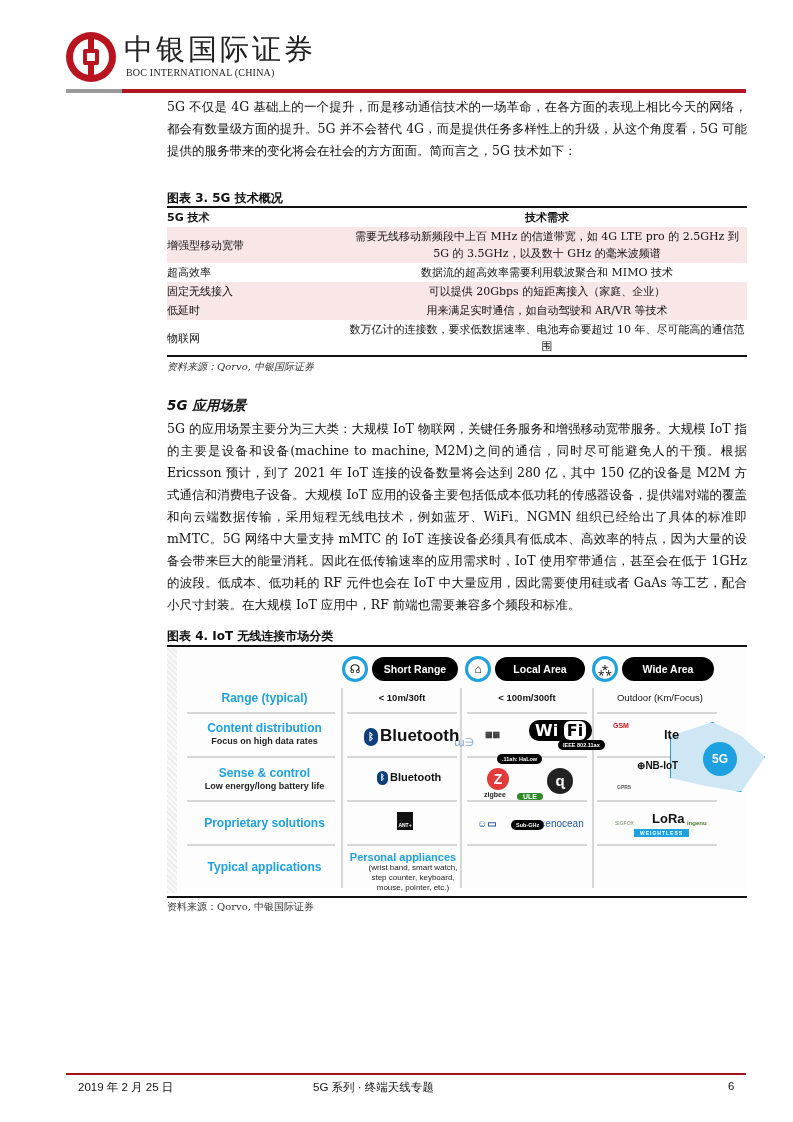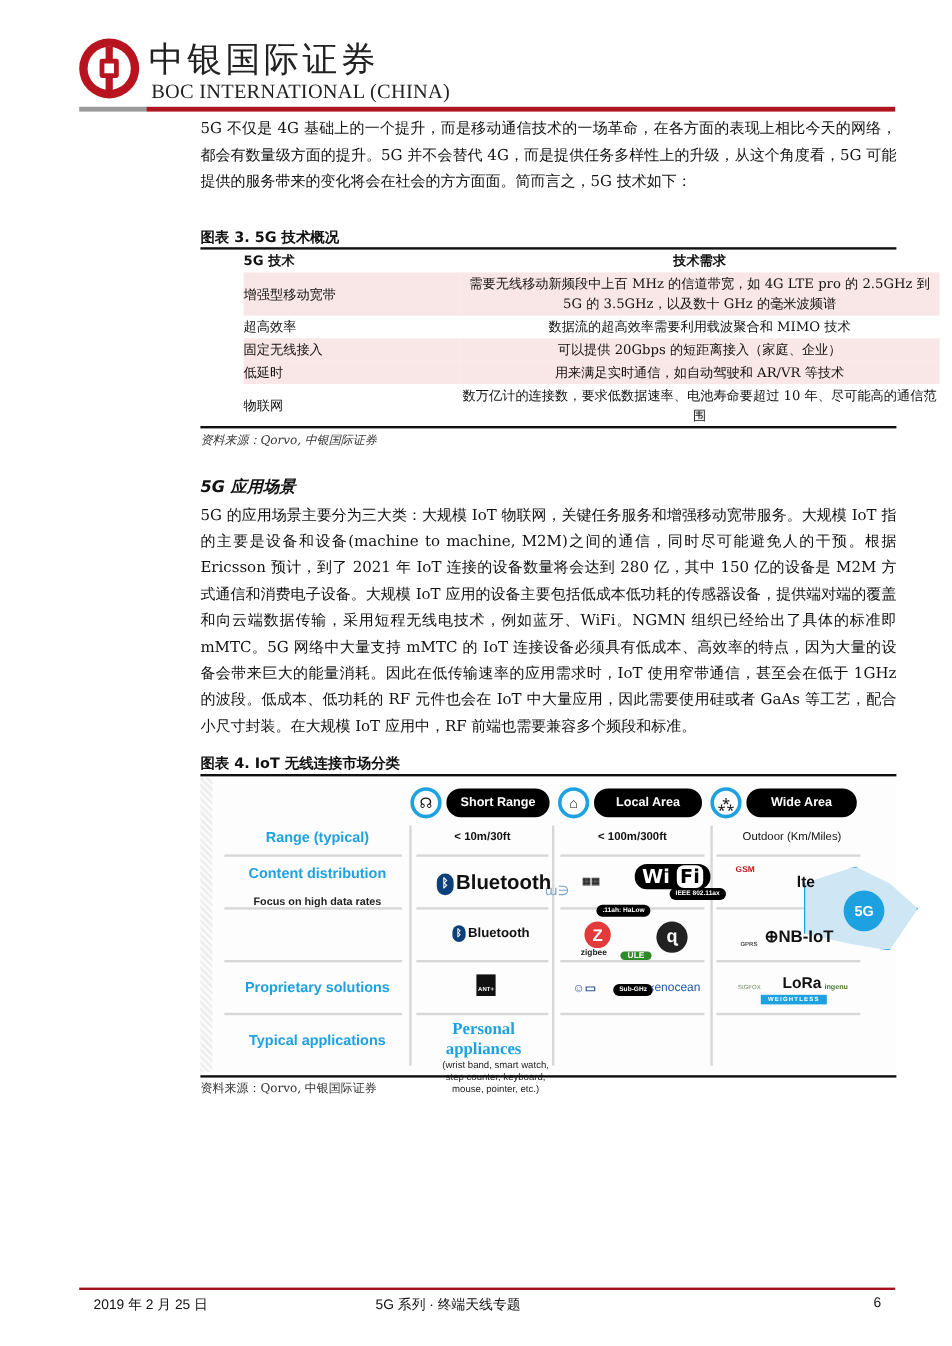--- a/index.html
+++ b/index.html
@@ -7,61 +7,61 @@
   body { position: relative; font-family: "DejaVu Serif", "Liberation Serif", serif; color: #111; overflow: hidden; }
 
   
   .header { position: absolute; left: 66px; top: 30px; width: 680px; height: 58px; }
   .logo-mark { position: absolute; left: 0; top: 2px; width: 50px; height: 50px; border-radius: 50%; background: #b8141f; }
   .logo-mark .inner-ring { position: absolute; left: 7px; top: 7px; width: 36px; height: 36px; border-radius: 50%; background: #fff; }
   .logo-mark .inner-sq { position: absolute; left: 17px; top: 17px; width: 16px; height: 16px; border: 4px solid #b8141f; background:#fff; border-radius: 2px;}
   .logo-mark .bar-top { position: absolute; left: 22px; top: 7px; width: 6px; height: 11px; background: #b8141f; }
   .logo-mark .bar-bot { position: absolute; left: 22px; top: 32px; width: 6px; height: 11px; background: #b8141f; }
   .brand-cn { position: absolute; left: 58px; top: 2px; font-family: "DejaVu Sans", sans-serif; font-size: 29px; letter-spacing: 3px; color: #222; line-height: 34px; }
-  .brand-en { position: absolute; left: 60px; top: 37px; font-family: "Liberation Serif", serif; font-size: 17px; color: #222; letter-spacing: 0.2px; }
+  .brand-en { position: absolute; left: 60px; top: 37px; font-family: "Liberation Serif", serif; font-size: 10px; color: #222; letter-spacing: 0.2px; }
   .header-rule { position: absolute; left: 66px; top: 89px; width: 680px; height: 4px; }
   .header-rule .gray { position: absolute; left: 0; top: 0; width: 56px; height: 4px; background: #9a9a9a; }
   .header-rule .red { position: absolute; left: 56px; top: 0; width: 624px; height: 4px; background: #b01622; }
 
   
   .para { position: absolute; left: 167px; width: 580px; font-size: 12.5px; line-height: 22px; color: #111; text-align: justify; }
   .intro { top: 96px; }
 
   .fig-title { position: absolute; left: 167px; font-family: "DejaVu Sans", sans-serif; font-weight: bold; font-size: 12px; color: #111; }
   .fig3-title { top: 190px; }
   .fig4-title { top: 628px; }
   .thick-rule { position: absolute; left: 167px; width: 580px; height: 2px; background: #111; }
 
   
-  .tech-table { position: absolute; left: 167px; top: 208px; width: 580px; border-collapse: collapse; font-size: 11px; margin-left: 36px; }
+  .tech-table { position: absolute; left: 167px; top: 208px; width: 580px; border-collapse: collapse; font-size: 11px; }
   .tech-table th { font-family: "DejaVu Sans", sans-serif; font-weight: bold; font-size: 11px; text-align: left; padding: 2px 0; height: 18px; }
   .tech-table th.req { text-align: center; }
   .tech-table td { padding: 1px 0; line-height: 17px; vertical-align: middle; }
   .tech-table td.name { width: 180px; text-align: left; }
   .tech-table td.req { text-align: center; }
   .tech-table tr.shade td { background: #f9e6e6; }
   .source { position: absolute; left: 167px; font-size: 10px; font-style: italic; color: #333; }
   .src3 { top: 360px; }
   .src4 { top: 900px; font-style: normal; }
 
   .section-title { position: absolute; left: 167px; top: 397px; font-family: "DejaVu Sans", sans-serif; font-weight: bold; font-style: italic; font-size: 13.5px; }
   .usecases { top: 418px; }
 
   
   .iot { position: absolute; left: 167px; top: 648px; width: 580px; height: 245px; background: #fdfdfd; font-family: "Liberation Sans", sans-serif; }
   .iot .texture { position: absolute; left: 0; top: 0; width: 10px; height: 245px; background: repeating-linear-gradient(45deg,#eee 0 2px,#fafafa 2px 4px); }
   .pill-wrap { position: absolute; top: 8px; height: 26px; }
   .pill-icon { position: absolute; left: 0; top: 0; width: 26px; height: 26px; border-radius: 50%; border: 3px solid #1ea1e0; background: #fff; display: flex; align-items: center; justify-content: center; font-size: 12px; color: #111; }
   .pill { position: absolute; left: 30px; top: 1px; height: 24px; border-radius: 12px; background: #000; color: #fff; font-weight: bold; font-size: 10.5px; display: flex; align-items: center; justify-content: center; }
   .row-label { position: absolute; left: 20px; width: 155px; text-align: center; color: #1ea1e0; font-weight: bold; font-size: 12px; }
-  .row-sub { display: block; color: #222; font-size: 9px; font-weight: bold; margin-top: 11px; }
+  .row-sub { display: block; color: #222; font-size: 9px; font-weight: bold; margin-top: 1px; }
   .hline { position: absolute; height: 2px; background: #d7d7d7; }
   .vline { position: absolute; width: 2px; background: #d7d7d7; }
   .cell-text { position: absolute; text-align: center; font-size: 9.5px; color: #111; font-weight: bold; }
-  .app-title { color: #1ea1e0; font-size: 14px; font-weight: bold; display: block; font-family: Liberation Serif, serif; }
+  .app-title { color: #1ea1e0; font-size: 11px; font-weight: bold; display: block; }
   .app-desc { color: #222; font-size: 8px; font-weight: normal; display: block; line-height: 10px; margin-left: 20px; }
   .logo { position: absolute; font-weight: bold; }
   .bt-badge { display:inline-block; width: 14px; height: 18px; background:#0d3f7a; border-radius: 7px; color:#fff; font-size: 10px; text-align:center; line-height:18px; vertical-align: middle; margin-right: 2px; }
   .wifi { position: absolute; background:#000; color:#fff; border-radius: 10px; font-weight: 900; font-size: 16px; padding: 1px 6px; font-family: "DejaVu Sans", sans-serif; }
   .tag-black { position:absolute; background:#000; color:#fff; border-radius: 6px; font-size: 5.5px; padding: 2px 5px; font-weight:bold; }
   .zig { position:absolute; width: 22px; height: 22px; border-radius:50%; background:#e23a3a; color:#fff; font-size: 14px; text-align:center; line-height:22px; font-weight:bold; }
   .gp { position:absolute; width: 26px; height: 26px; border-radius:50%; background:#222; color:#fff; font-size: 15px; text-align:center; line-height:26px; font-weight:bold; }
   .hex { position: absolute; left: 503px; top: 74px; width: 95px; height: 70px; background: #cfe7f5; border: 1.5px solid #1ea1e0; clip-path: polygon(0 20%, 45% 0, 75% 20%, 100% 50%, 75% 100%, 40% 92%, 0 80%); }
   .circle-5g { position: absolute; left: 536px; top: 94px; width: 34px; height: 34px; border-radius: 50%; background: #1ea1e0; color:#fff; font-weight:bold; font-size: 12px; text-align:center; line-height:34px; }
 
@@ -144,26 +144,27 @@
     <div class="pill-icon">⌂</div>
     <div class="pill" style="width:90px">Local Area</div>
   </div>
   <div class="pill-wrap" style="left:425px;width:130px">
     <div class="pill-icon">⁂</div>
     <div class="pill" style="width:92px">Wide Area</div>
   </div>
 
   <div class="row-label" style="top:43px"><span>Range (typical)</span></div>
   <div class="row-label" style="top:73px"><span>Content distribution</span><span class="row-sub">Focus on high data rates</span></div>
+  <div class="row-label" style="top:118px"><span>Sense &amp; control</span><span class="row-sub">Low energy/long battery life</span></div>
   <div class="row-label" style="top:168px"><span>Proprietary solutions</span></div>
   <div class="row-label" style="top:212px"><span>Typical applications</span></div>
 
   <div class="cell-text" style="left:180px;width:110px;top:44px">&lt; 10m/30ft</div>
   <div class="cell-text" style="left:300px;width:120px;top:44px">&lt; 100m/300ft</div>
-  <div class="cell-text" style="left:428px;width:130px;top:44px;font-weight:normal">Outdoor (Km/Miles)</div>
+  <div class="cell-text" style="left:428px;width:130px;top:44px;font-weight:normal">Outdoor (Km/Focus)</div>
 
   <div class="vline" style="left:174px;top:40px;height:200px"></div>
   <div class="vline" style="left:293px;top:40px;height:200px"></div>
   <div class="vline" style="left:425px;top:40px;height:200px"></div>
   <div class="hline" style="left:20px;width:148px;top:64px"></div>
   <div class="hline" style="left:180px;width:110px;top:64px"></div>
   <div class="hline" style="left:300px;width:120px;top:64px"></div>
   <div class="hline" style="left:430px;width:120px;top:64px"></div>
   <div class="hline" style="left:20px;width:148px;top:108px"></div>
   <div class="hline" style="left:180px;width:110px;top:108px"></div>
@@ -192,21 +193,21 @@
   <div class="gp" style="left:380px;top:120px">ɋ</div>
   <div class="logo" style="left:350px;top:145px;font-size:7px;color:#fff;background:#2f8a2a;border-radius:6px;padding:0 6px">ULE</div>
   <div class="logo" style="left:310px;top:170px;font-size:10px;color:#2f5a9c">☺▭</div>
   <div class="logo" style="left:344px;top:172px;font-size:5.5px;color:#fff;background:#000;border-radius:6px;padding:2px 5px">Sub-GHz</div>
   <div class="logo" style="left:375px;top:170px;font-size:10px;color:#1e5aa8;font-weight:normal">‹<span>enocean</span></div>
 
   <div class="hex"></div>
   <div class="circle-5g">5G</div>
   <div class="logo" style="left:446px;top:74px;font-size:7px;color:#c4161c">GSM</div>
   <div class="logo" style="left:497px;top:79px;font-size:13px;color:#111">lte</div>
-  <div class="logo" style="left:470px;top:124px;font-size:14px;color:#111">⊕<span>NB-IoT</span></div>
+  <div class="logo" style="left:470px;top:112px;font-size:10px;color:#111">⊕<span>NB-IoT</span></div>
   <div class="logo" style="left:450px;top:136px;font-size:5px;color:#555">GPRS</div>
   <div class="logo" style="left:448px;top:172px;font-size:5px;color:#6a8a5a;font-weight:normal">SIGFOX</div>
   <div class="logo" style="left:485px;top:163px;font-size:13px;color:#111">LoRa</div>
   <div class="logo" style="left:520px;top:172px;font-size:6px;color:#4a7a2a">ingenu</div>
   <div class="logo" style="left:467px;top:181px;font-size:5px;color:#fff;background:#1ea1e0;padding:1px 6px;letter-spacing:1px">WEIGHTLESS</div>
 
   <div class="cell-text" style="left:180px;width:112px;top:203px">
       <span class="app-title">Personal appliances</span>
       <span class="app-desc">(wrist band, smart watch, step counter, keyboard, mouse, pointer, etc.)</span>
     </div>

